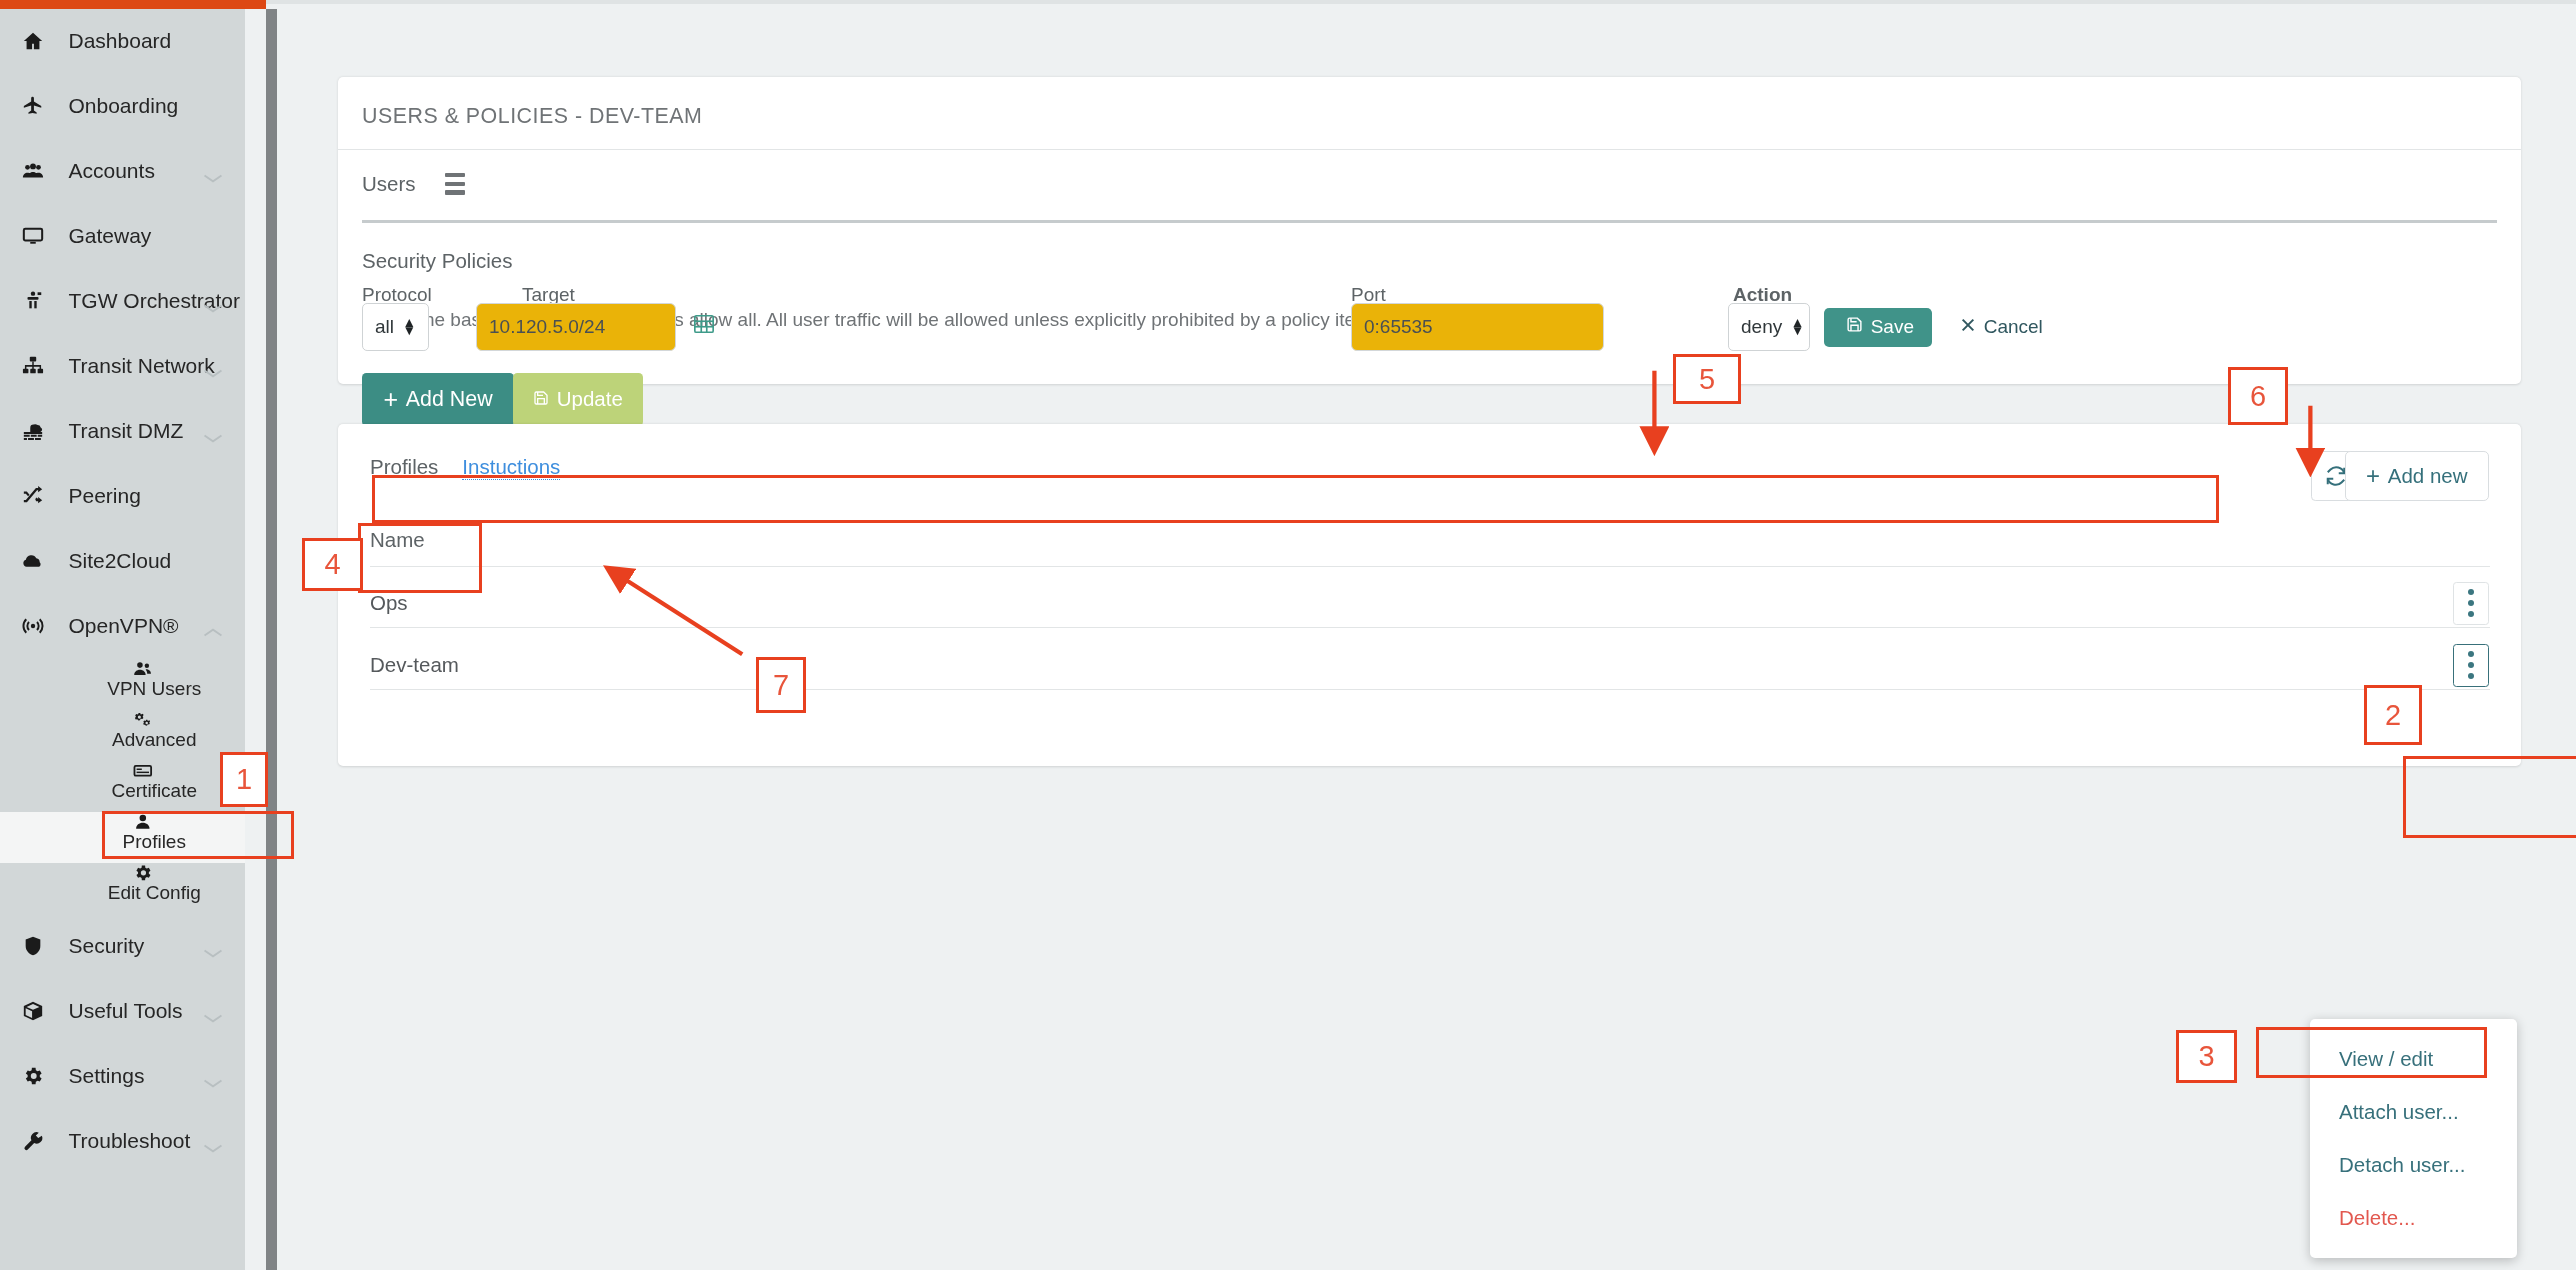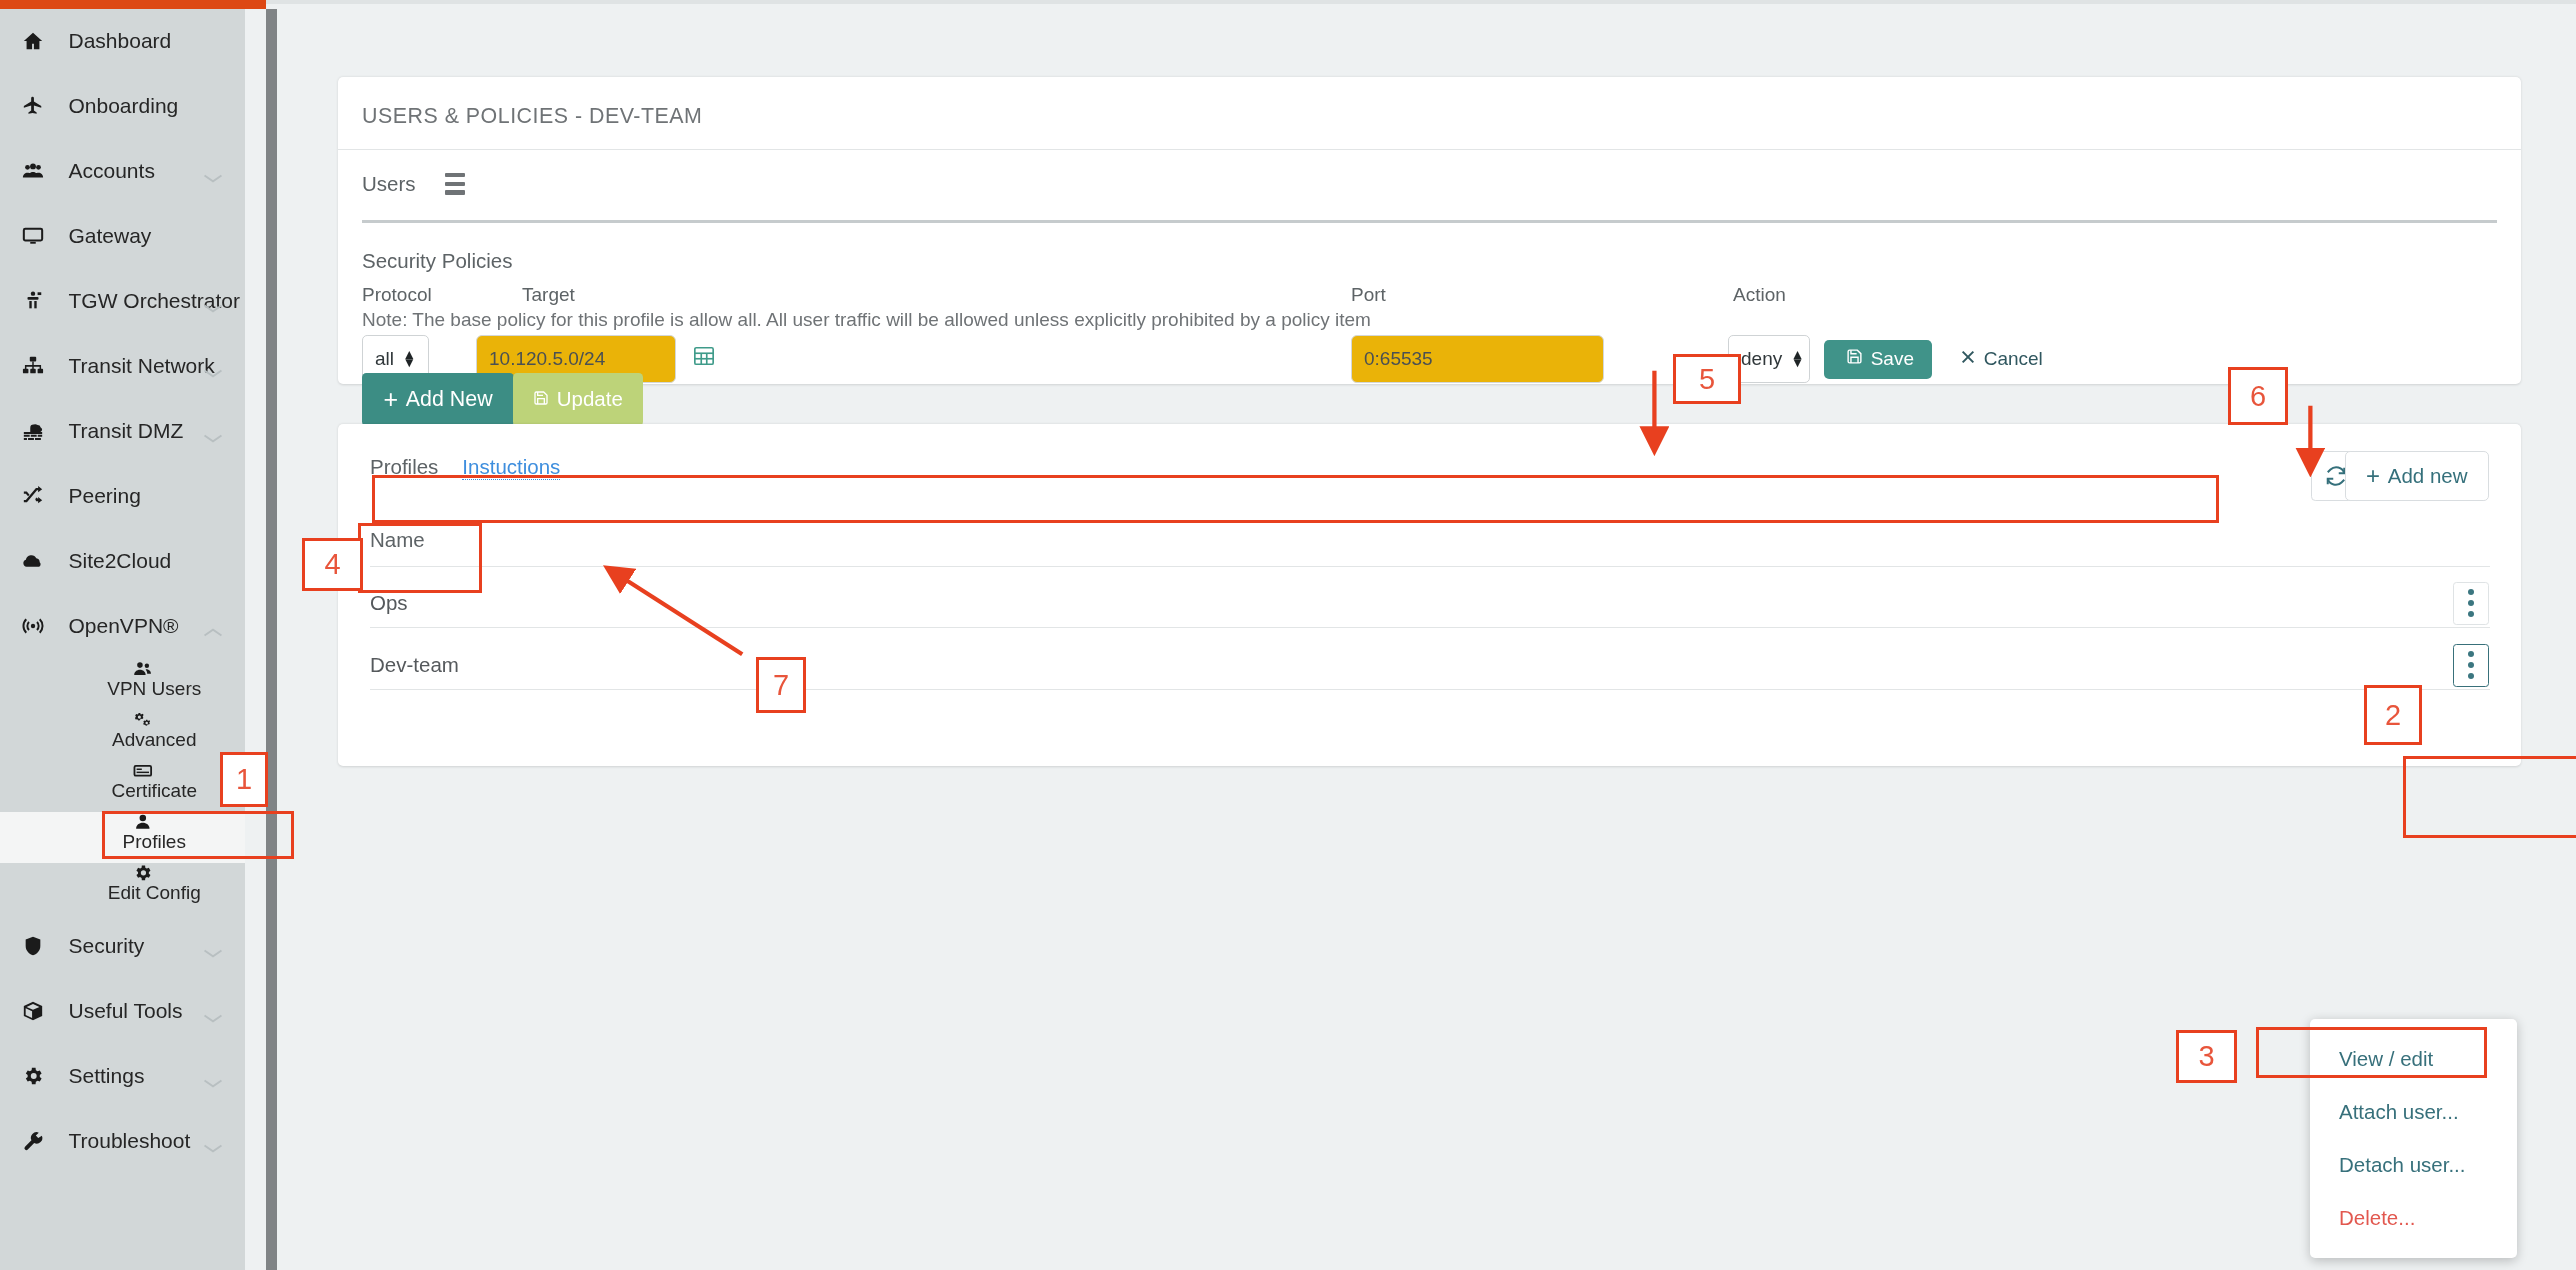--- a/index.html
+++ b/index.html
@@ -93,21 +93,21 @@
   .sec-title { font-size: 20.5px; color: #5d6366; padding: 26px 0 0 24px; }
 
   .note { font-size: 19px; color: #6f7376; padding: 36px 0 0 24px; }
 
   
   .pol-header {
     position: absolute; left: 0; top: 207px; width: 100%;
     font-size: 19px; color: #5d6366;
   }
   .pol-header .c { position: absolute; }
-  .pol-row { position: absolute; left: 0; top: 258px; width: 100%; height: 48px; }
+  .pol-row { position: absolute; left: 0; top: 226px; width: 100%; height: 48px; }
 
   .sel {
     position: absolute;
     height: 48px;
     border: 0.9px solid #cfd3d5; border-radius: 5.1px;
     background: #fff;
     display: flex; align-items: center;
     padding: 0 6.8px 0 12px;
     font-size: 19px; color: #30373a;
   }
@@ -417,21 +417,21 @@
       <div class="thick-rule"></div>
 
       <div class="sec-title">Security Policies</div>
 
       <div class="note">Note: The base policy for this profile is allow all. All user traffic will be allowed unless explicitly prohibited by a policy item</div>
 
       <div class="pol-header">
         <span class="c" style="left:24px;">Protocol</span>
         <span class="c" style="left:184px;">Target</span>
         <span class="c" style="left:1013px;">Port</span>
-        <span class="c" style="left:1395px;">Action</span>
+        <span class="c" style="left:1395px;font-weight:bold;">Action</span>
       </div>
 
       <div class="pol-row">
 
         <div class="sel" style="left:24px; width:67px;">
           <span>all</span>
           <span class="spin">
               <span>▲</span>
               <span>▼</span>
             </span>

